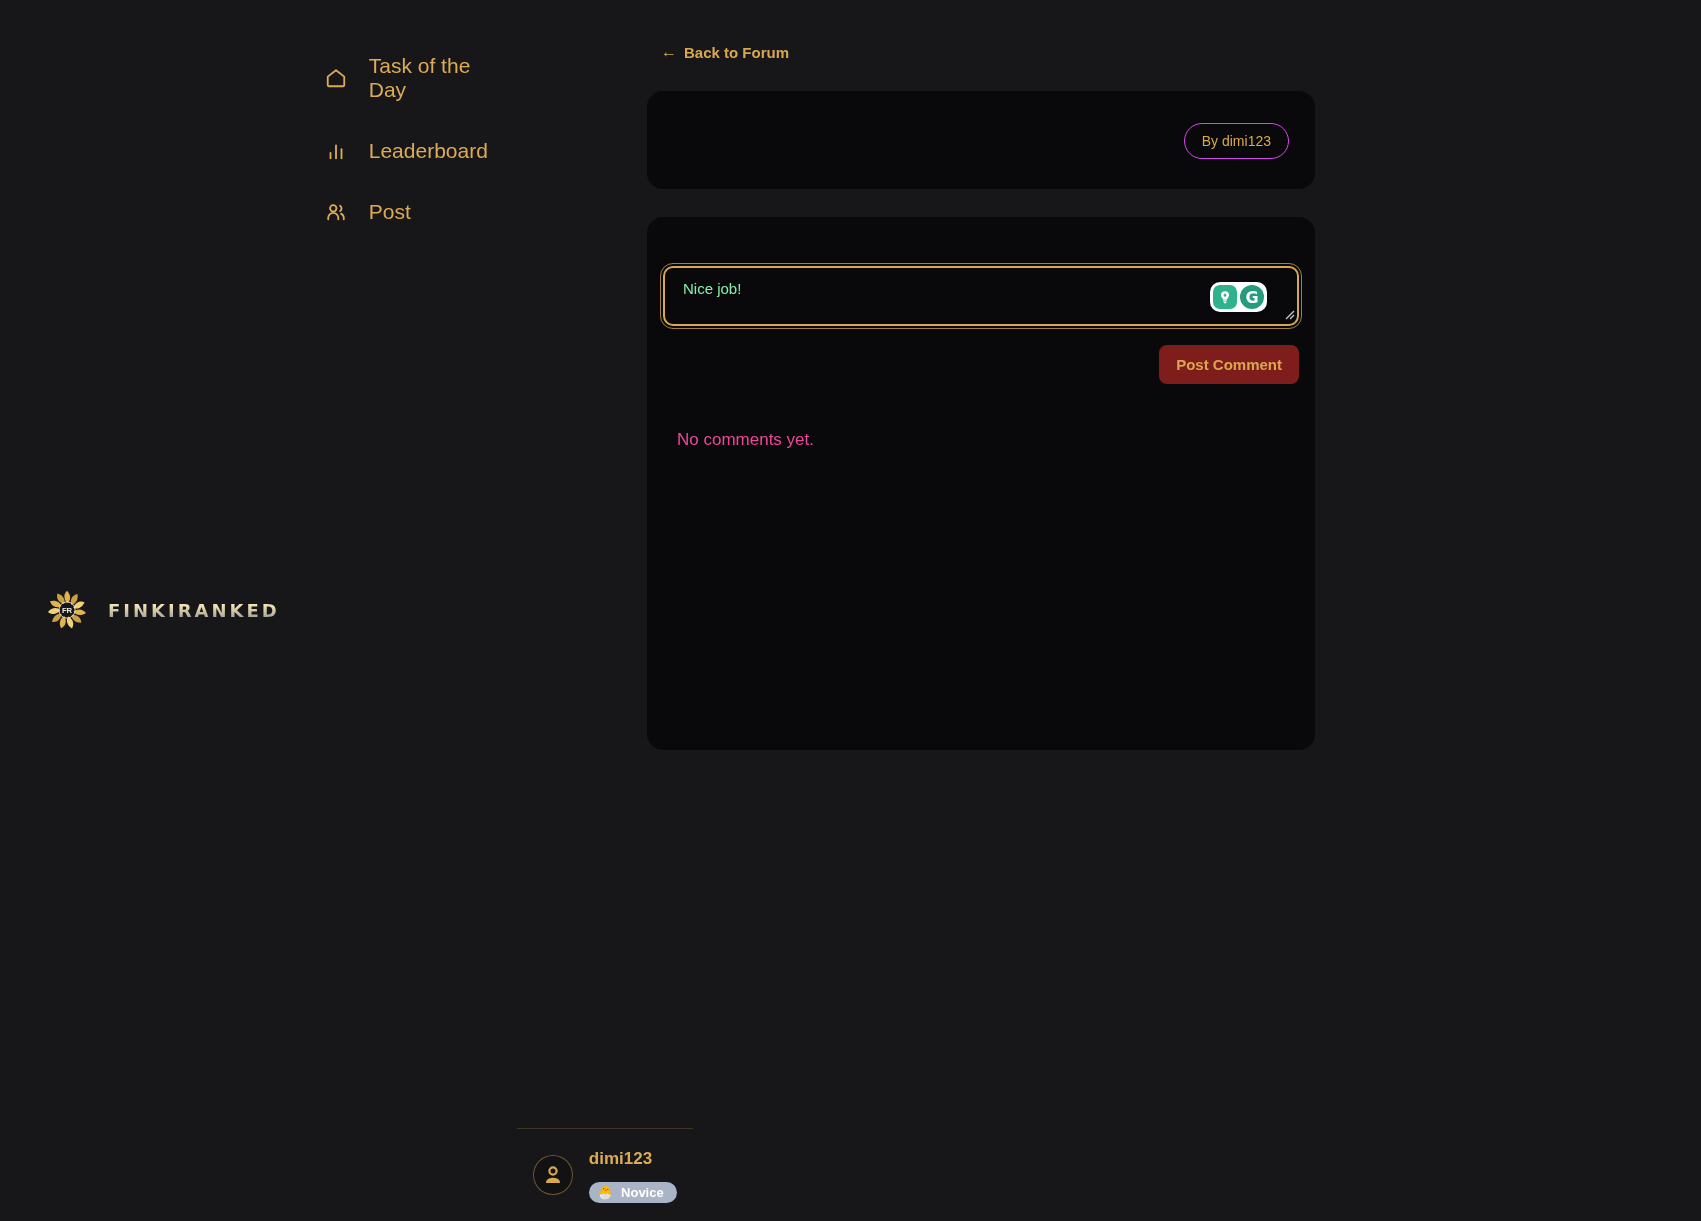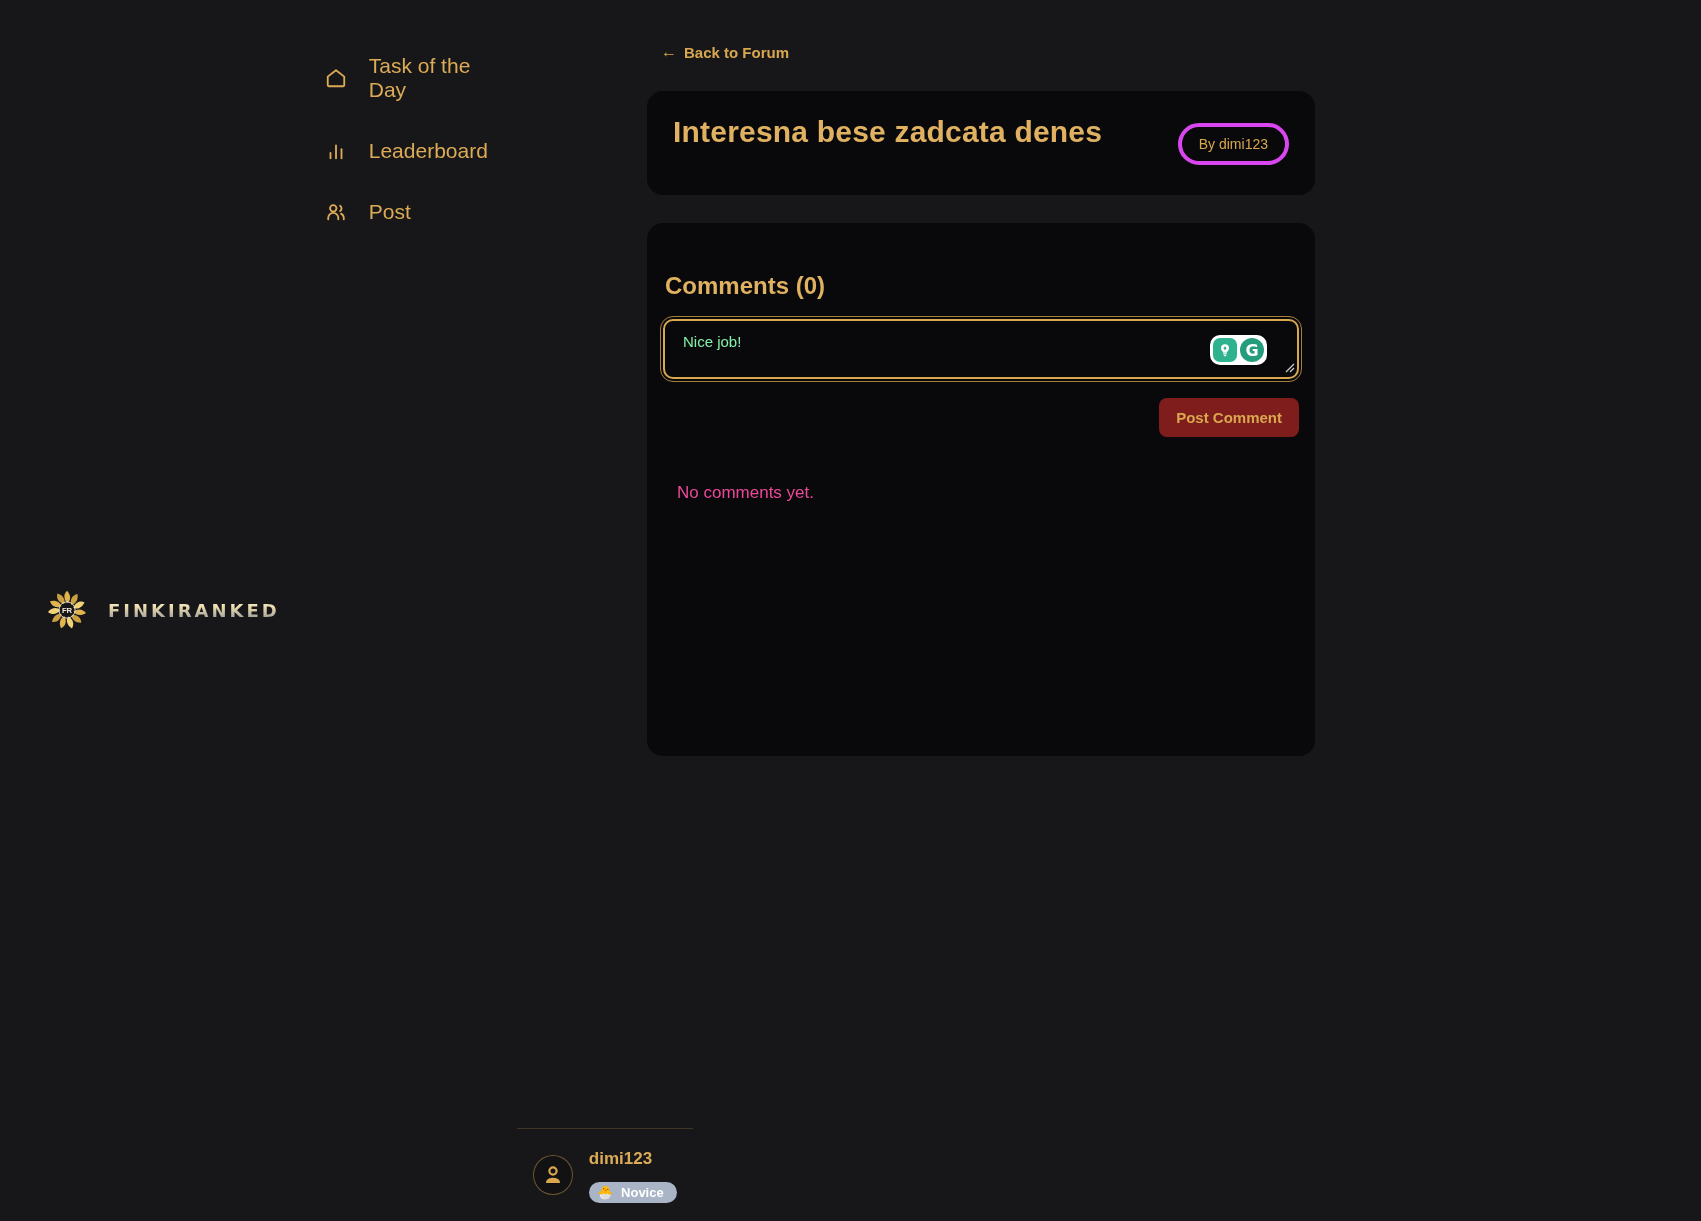--- a/index.html
+++ b/index.html
@@ -133,21 +133,21 @@
     font-weight: bold;
     font-size: 30px;
     letter-spacing: 0.2px;
   }
   .post-body {
     color: #d9ab59;
     font-size: 18px;
     margin-top: 10px;
   }
   .author-badge {
-    border: 4px solid #d946ef;
+    border: 1px solid #d946ef;
     color: #d9a84e;
     font-size: 14px;
     border-radius: 999px;
     padding: 9px 17px;
     margin-top: 8px;
     white-space: nowrap;
     flex-shrink: 0;
   }
 
   .comments-card {
@@ -321,27 +321,25 @@
 <main class="main">
   <div class="content-col">
 
     <a class="back-link">
       <span class="back-arrow">←</span>
       <span>Back to Forum</span>
     </a>
 
     <section class="card post-card">
       <div>
-        <h1 class="post-title">Interesna bese zadcata denes</h1>
       </div>
       <span class="author-badge">By dimi123</span>
     </section>
 
     <section class="card comments-card">
-      <h2 class="comments-heading">Comments (0)</h2>
 
       <div class="comment-box-wrap">
         <textarea class="comment-input" style="">Nice job!</textarea>
 
         <div class="grammarly-pill">
           <span class="g-tile">
             <svg viewBox="0 0 24 24" width="16" height="16">
               <path d="M12 3.5 a6 6 0 0 1 6 6 c0 2.2-1.2 3.6-2.3 4.7 -0.6 0.6-0.9 1-0.9 1.8 h-5.6 c0-0.8-0.3-1.2-0.9-1.8 C7.2 13.1 6 11.7 6 9.5 a6 6 0 0 1 6-6 Z" fill="#ffffff"></path>
               <rect x="9.2" y="17" width="5.6" height="1.8" rx="0.9" fill="#ffffff"></rect>
               <rect x="10" y="19.6" width="4" height="1.6" rx="0.8" fill="#ffffff"></rect>

